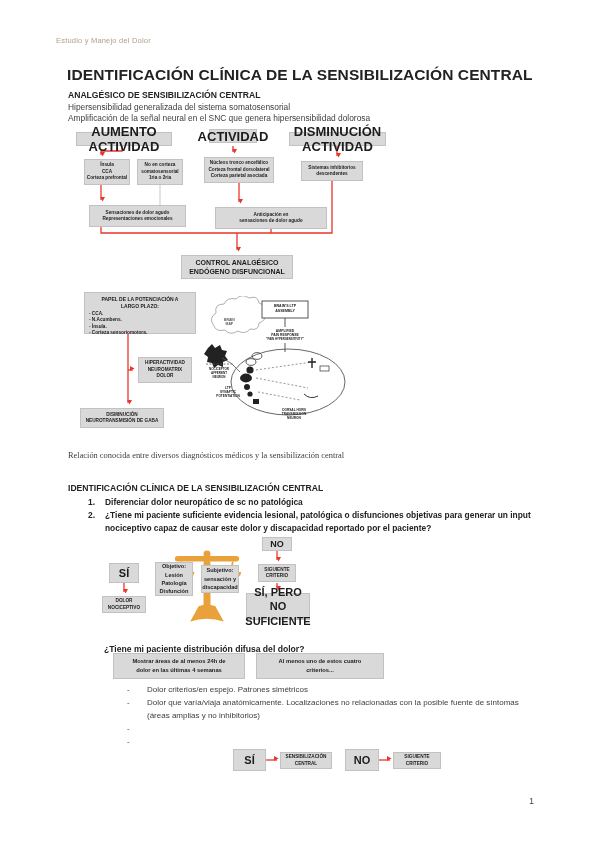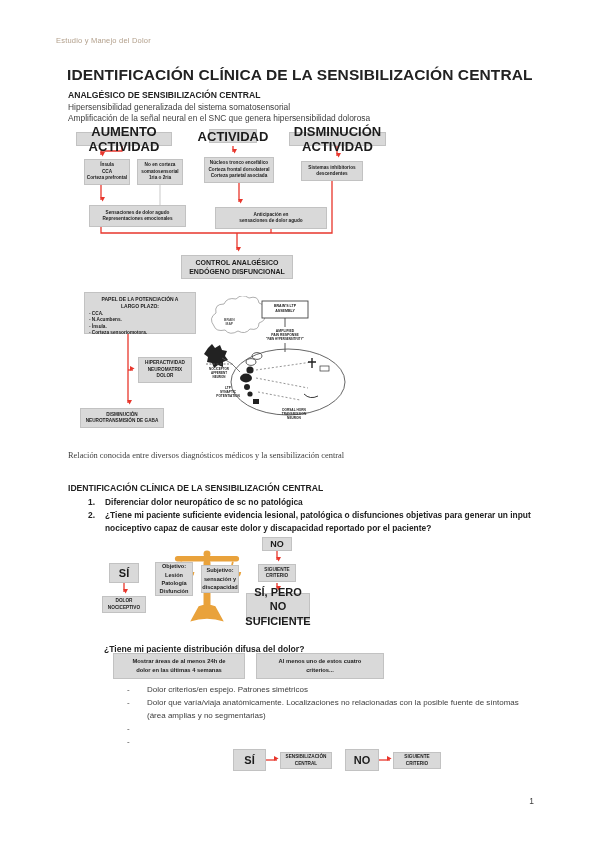--- a/index.html
+++ b/index.html
@@ -201,21 +201,21 @@
   <div class="abs gbox bx-q pre" style="left:256px;top:653px;width:128px;height:26px;font-size:5.8px;">Al menos uno de estos cuatro
 criterios...</div>
 
   <div class="abs" style="left:127px;top:683px;width:412px;">
     <div class="bullet-row">
       <span class="bullet-dash">-</span>
       <span>Dolor criterios/en espejo. Patrones simétricos</span>
     </div>
     <div class="bullet-row">
       <span class="bullet-dash">-</span>
-      <span>Dolor que varía/viaja anatómicamente. Localizaciones no relacionadas con la posible fuente de síntomas (área amplias y no segmentarias)</span>
+      <span>Dolor que varía/viaja anatómicamente. Localizaciones no relacionadas con la posible fuente de síntomas (áreas amplias y no inhibitorios)</span>
     </div>
     <div class="bullet-row">
       <span class="bullet-dash">-</span>
     </div>
     <div class="bullet-row">
       <span class="bullet-dash">-</span>
     </div>
   </div>
 
   <div class="abs gbox bx-big" style="left:233px;top:749px;width:33px;height:22px;">SÍ</div>

